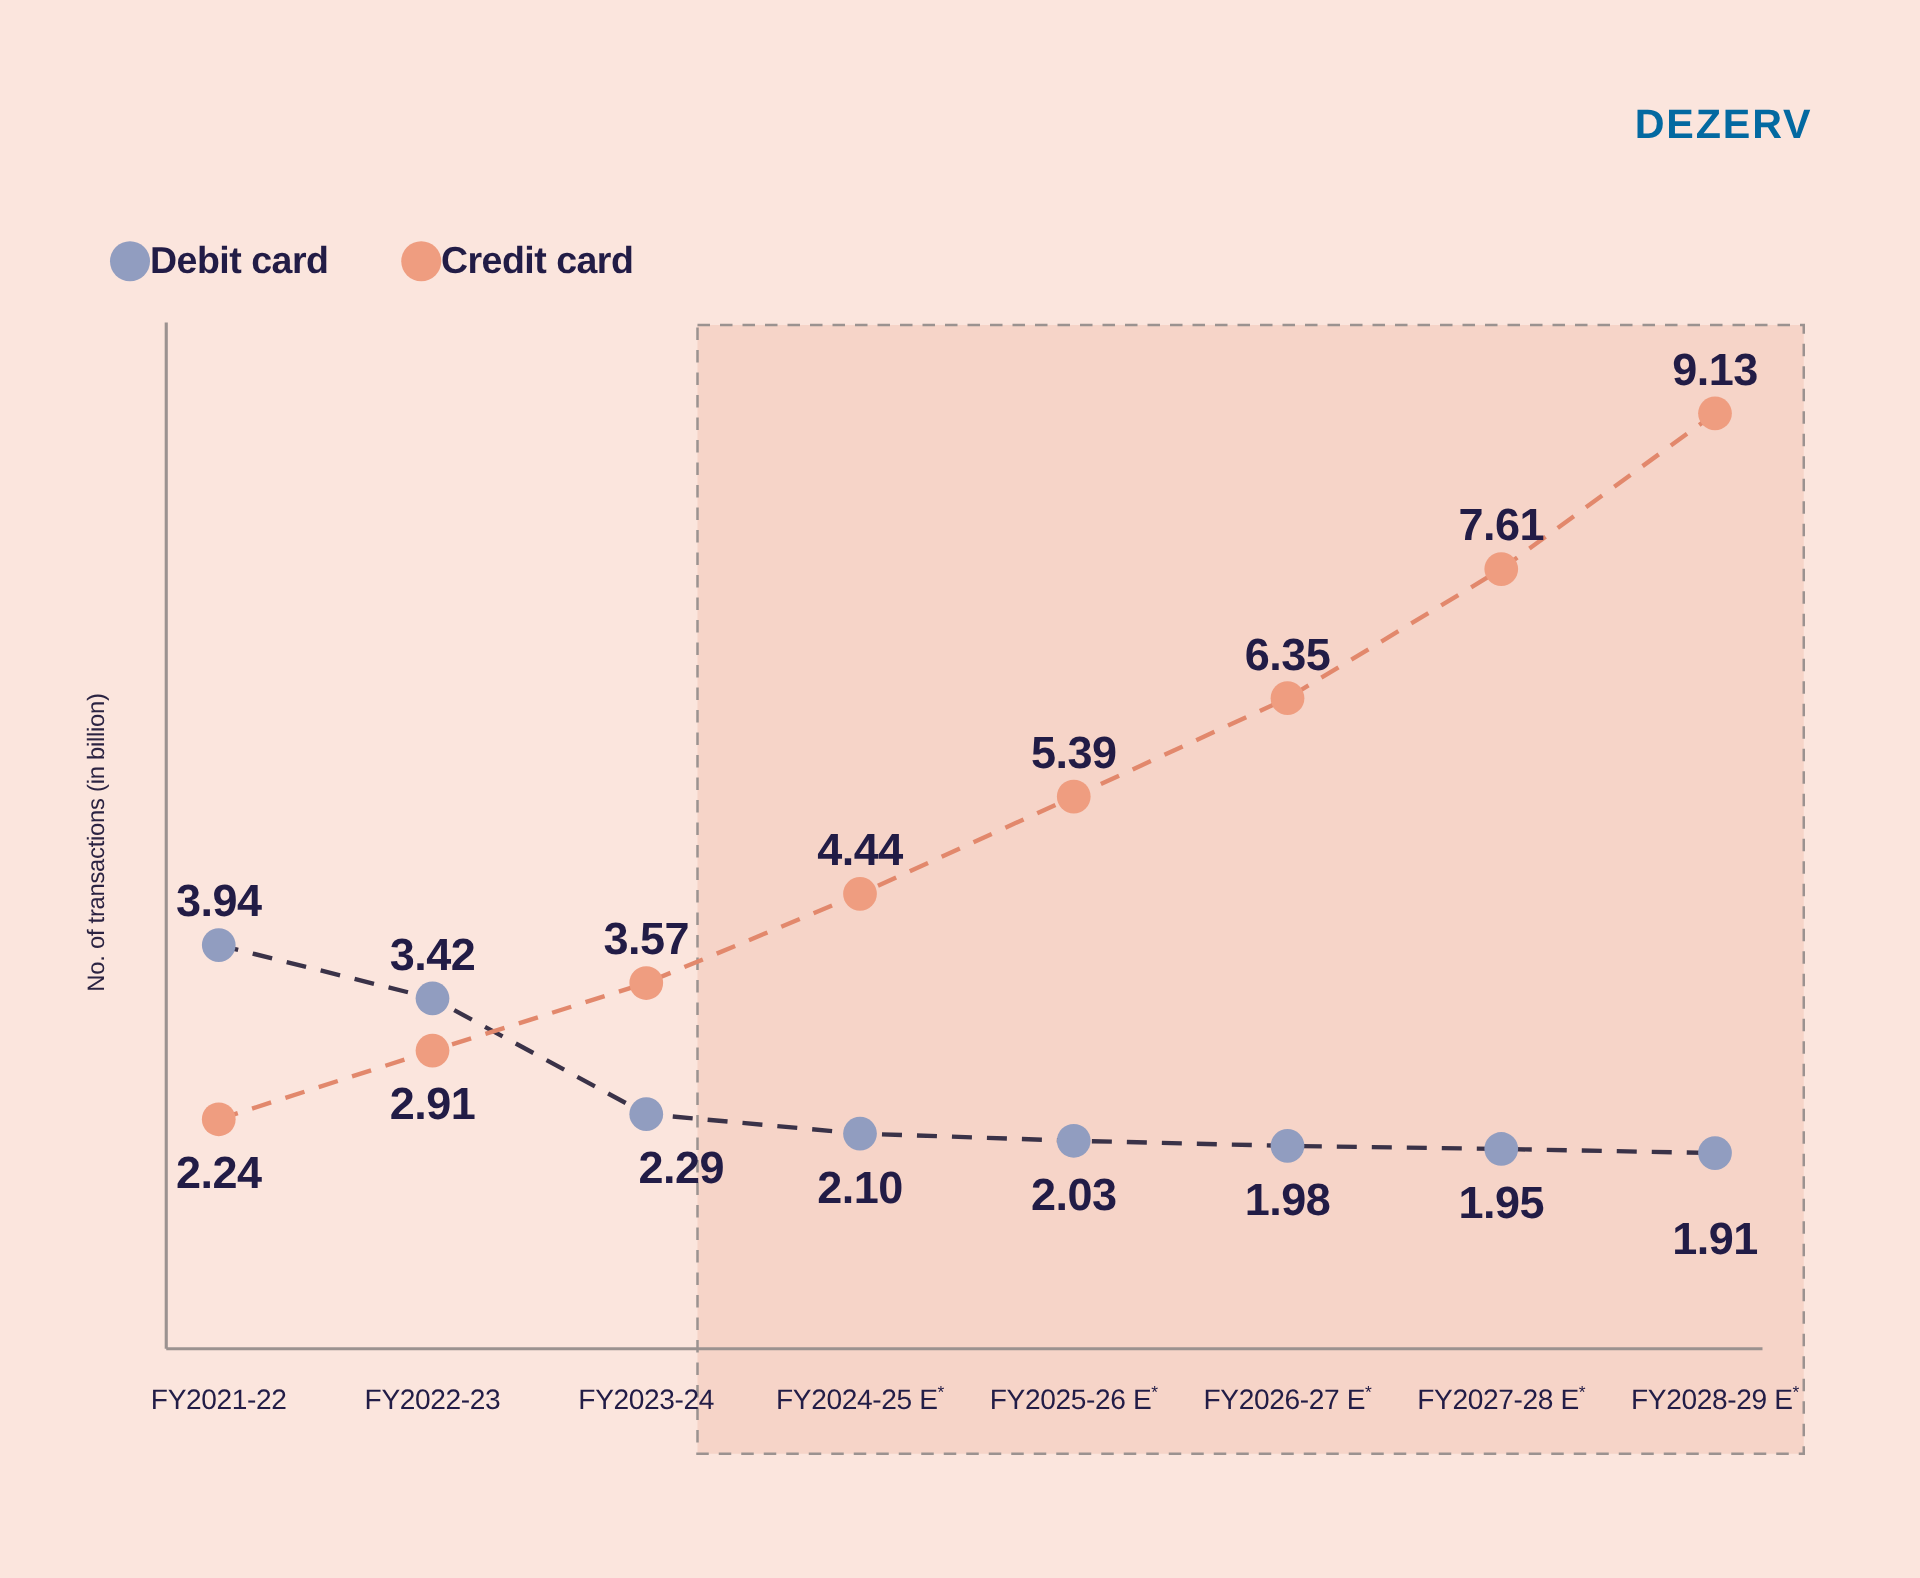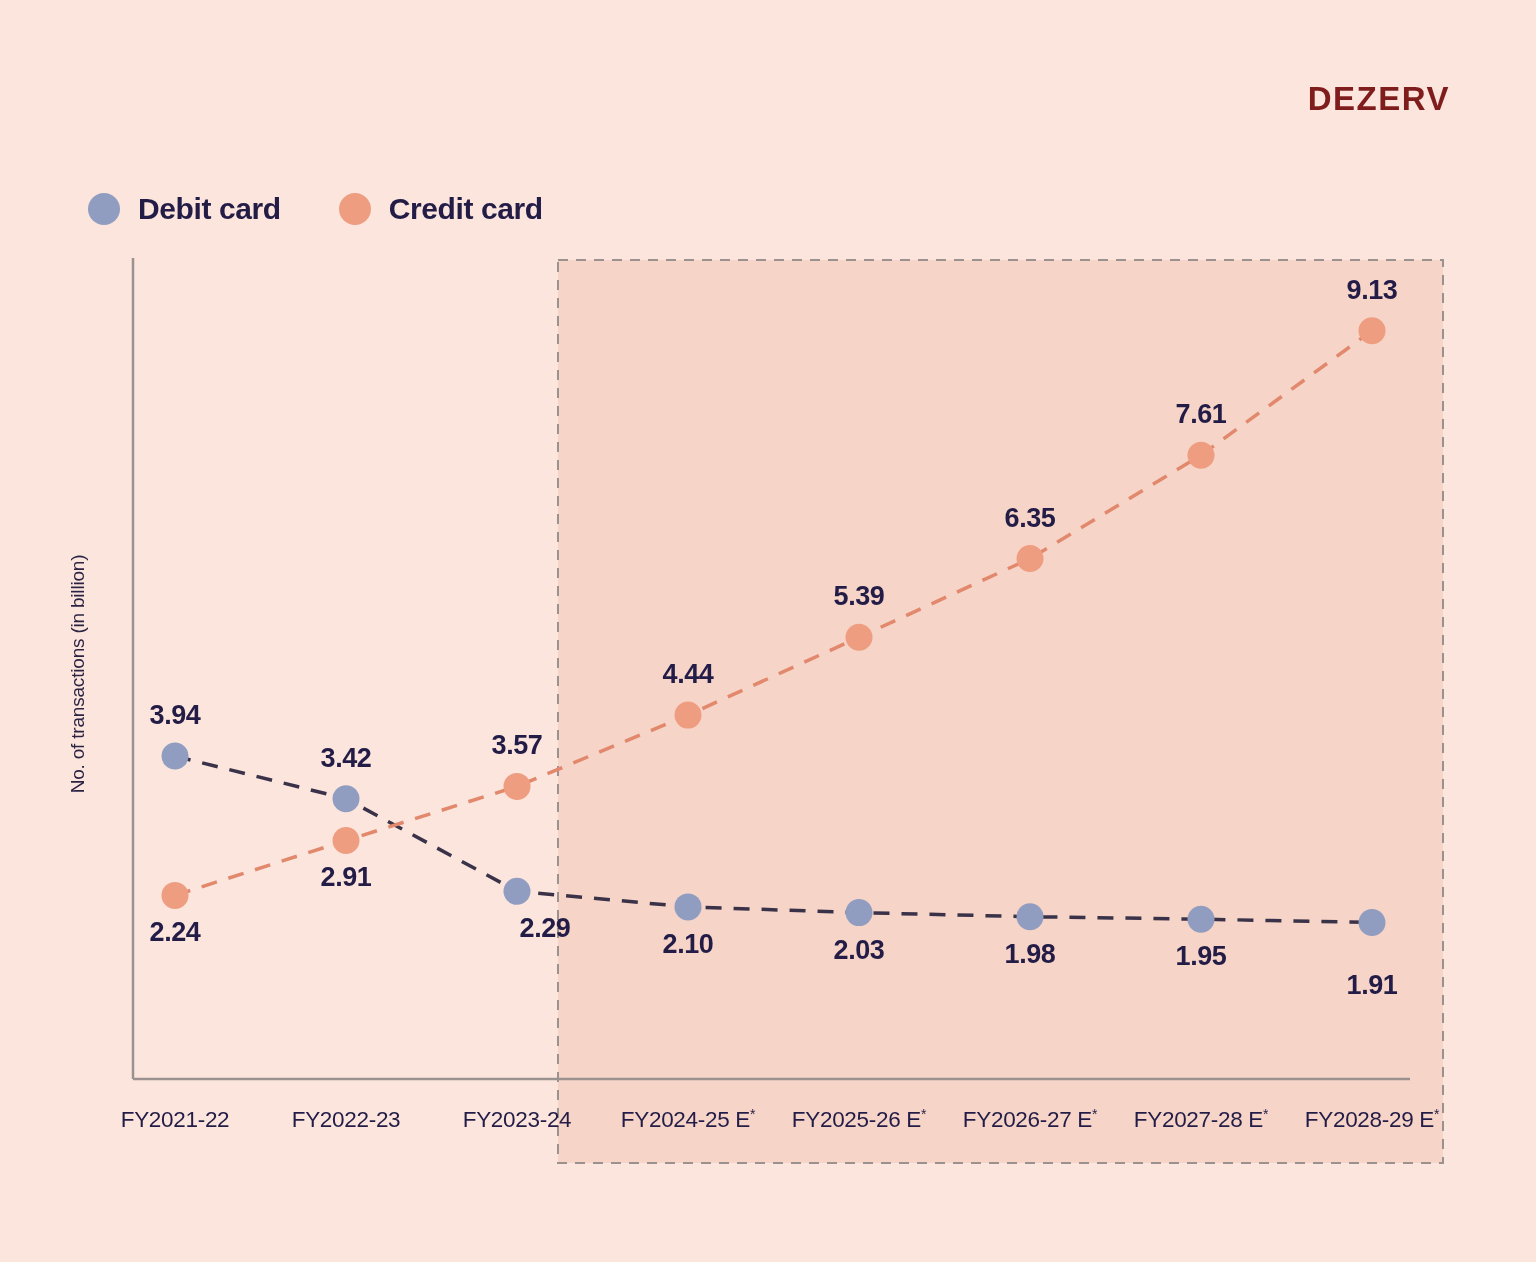--- a/index.html
+++ b/index.html
@@ -29,38 +29,37 @@
     color: #221c46;
     letter-spacing: -1.2px;
     white-space: nowrap;
   }
   .brand-logo {
     position: absolute;
     right: 86px;
     top: 80px;
     font-size: 33px;
     font-weight: 800;
-    color: #7f1d1d;
+    color: #0369a1;
     letter-spacing: 1.5px;
     white-space: nowrap;
   }
 
   
   .legend {
     position: absolute;
     left: 88px;
     top: 192px;
     display: flex;
     align-items: center;
     gap: 58px;
   }
   .legend-item {
     display: flex;
     align-items: center;
-    gap: 18px;
   }
   .legend-dot {
     width: 32px;
     height: 32px;
     border-radius: 50%;
     display: block;
   }
   .legend-label {
     font-size: 30px;
     font-weight: 700;
@@ -115,21 +114,21 @@
   .x-tick sup {
     font-size: 14px;
     vertical-align: super;
     line-height: 0;
   }
 
   
   .val {
     position: absolute;
     transform: translateX(-50%);
-    font-size: 27px;
+    font-size: 36px;
     font-weight: 700;
     color: #221c46;
     letter-spacing: -0.4px;
     white-space: nowrap;
   }
 
   
   .source-note {
     position: absolute;
     right: 84px;

